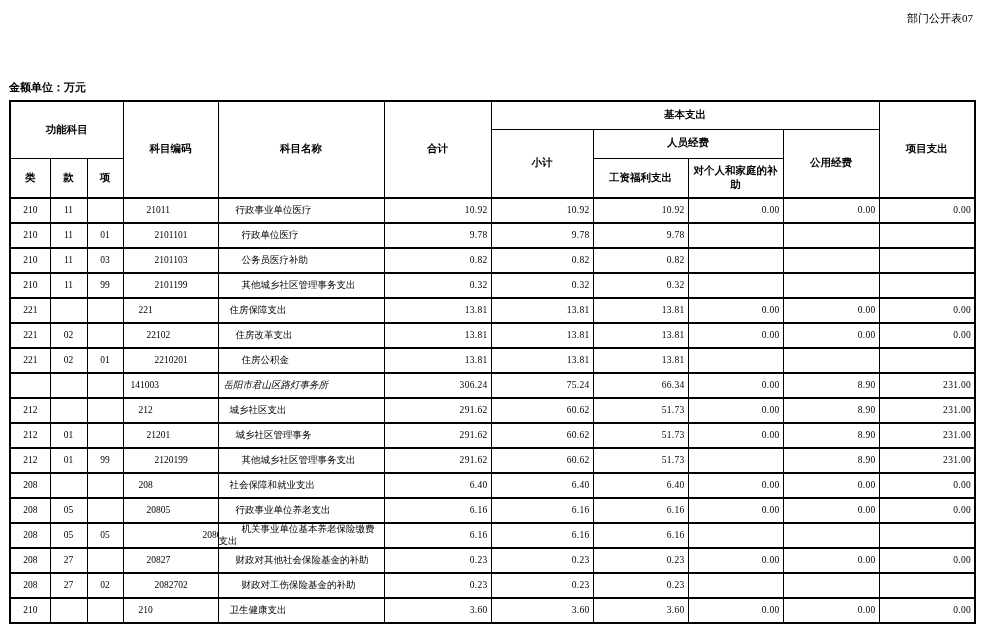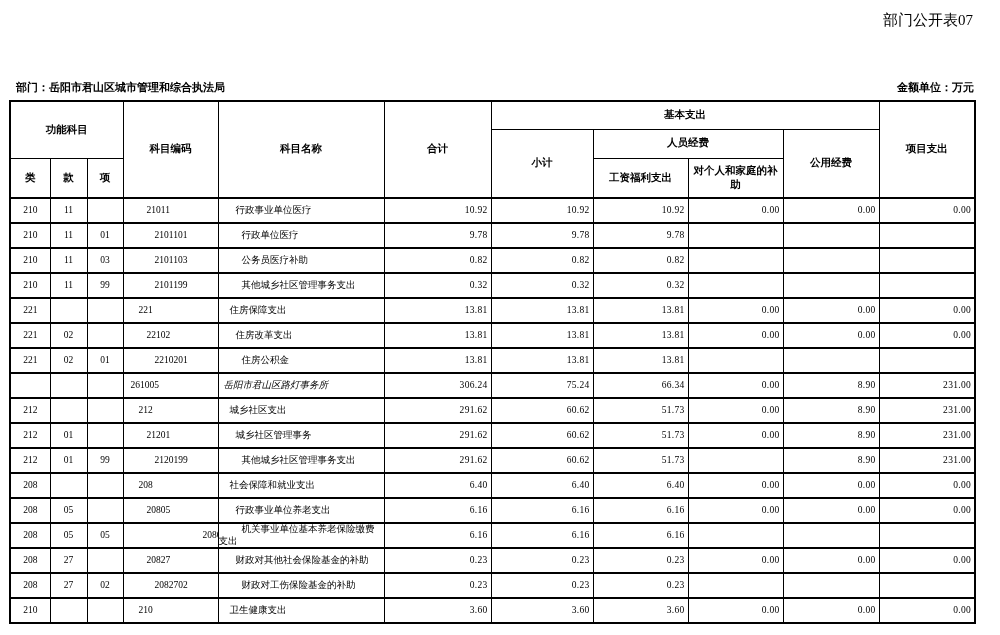--- a/index.html
+++ b/index.html
@@ -7,21 +7,21 @@
   body {
     width: 1000px; height: 635px;
     background: #ffffff;
     color: #000;
     font-family: "Liberation Serif", "DejaVu Serif", serif;
   }
   .sheet { position: relative; width: 1000px; height: 635px; background: #fff; overflow: hidden; }
 
   .corner-label {
     position: absolute; top: 11px; right: 27px;
-    font-size: 15px; white-space: nowrap;
+    font-size: 11px; white-space: nowrap;
   }
   .page-title {
     position: absolute; top: 35px; left: 0; width: 100%;
     text-align: center; font-size: 20px; font-weight: bold; letter-spacing: 1.5px;
   }
   .meta-row {
     position: absolute; top: 80px; left: 9px; width: 965px;
     display: flex; justify-content: space-between;
     font-size: 11px; font-weight: bold;
   }
@@ -51,21 +51,20 @@
   td.code{ text-align: left; }
   td.name{ text-align: left; padding-right: 2px; }
   td.num { text-align: right; padding-right: 3px; letter-spacing: 0.3px; }
 </style>
 </head>
 <body>
 
 <div class="sheet">
   <div class="corner-label">部门公开表07</div>
   <div class="meta-row">
-    <span class="meta-left">部门：岳阳市君山区城市管理和综合执法局</span>
     <span class="meta-right">金额单位：万元</span>
   </div>
 
   <table class="budget">
     <colgroup>
       <col style="width:40px">
         <col style="width:37px">
         <col style="width:36px">
       <col style="width:95px">
         <col style="width:166px">
@@ -187,21 +186,21 @@
       <td class="num">13.81</td>
       <td class="num">13.81</td>
       <td class="num"></td>
       <td class="num"></td>
       <td class="num"></td>
     </tr>
         <tr>
       <td class="c"></td>
       <td class="c"></td>
       <td class="c"></td>
-      <td class="code" style="text-indent: 7px;">261005</td>
+      <td class="code" style="text-indent: 7px;">141003</td>
       <td class="name" style="text-indent: 5px; font-style: italic;">岳阳市君山区路灯事务所</td>
       <td class="num">306.24</td>
       <td class="num">75.24</td>
       <td class="num">66.34</td>
       <td class="num">0.00</td>
       <td class="num">8.90</td>
       <td class="num">231.00</td>
     </tr>
         <tr>
       <td class="c">212</td>

